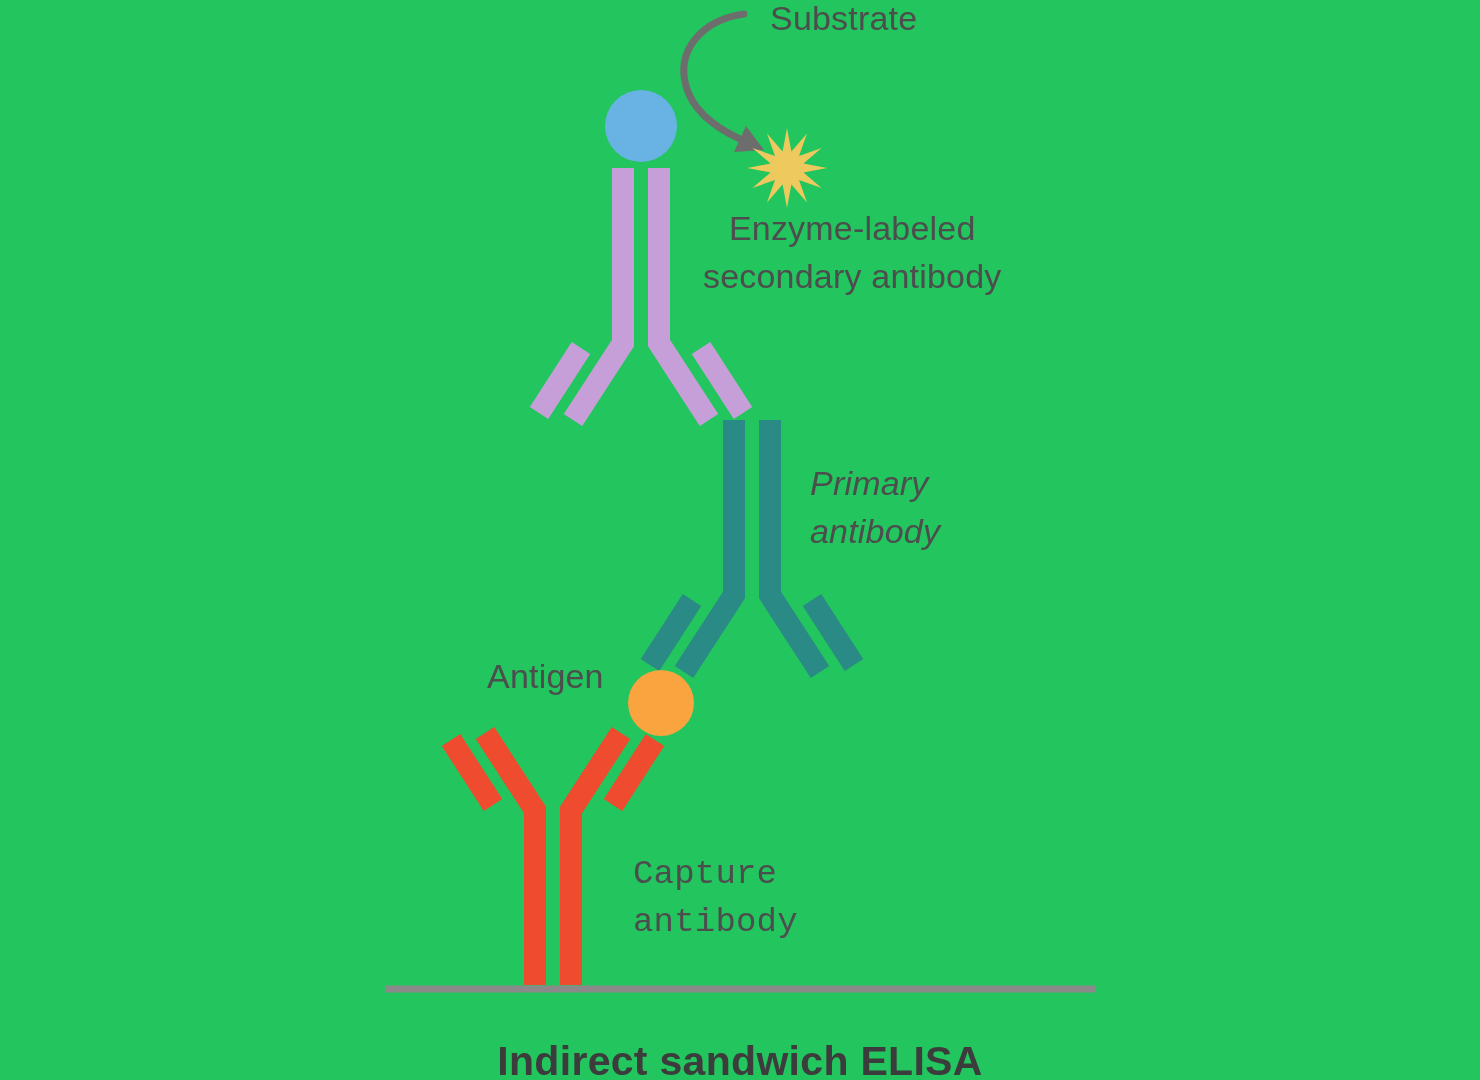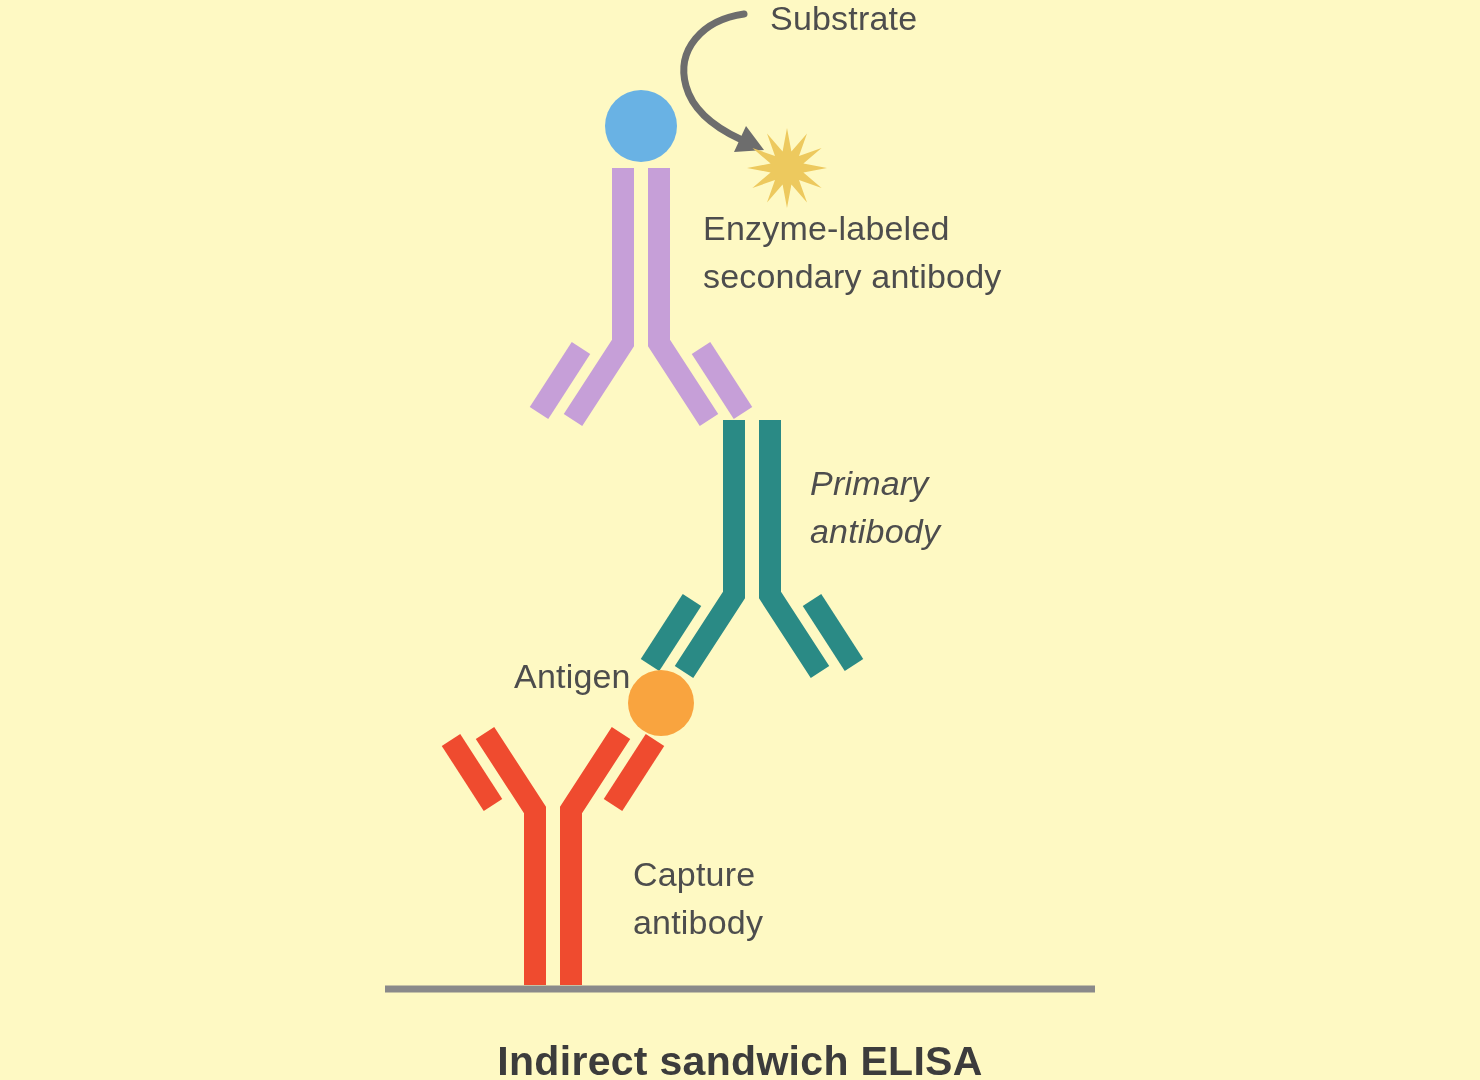--- a/index.html
+++ b/index.html
@@ -1,20 +1,20 @@
 <!DOCTYPE html>
 <html><head>
 <meta charset="utf-8">
 <style>
   html, body { margin: 0; padding: 0; background: #ffffff; }
   .canvas {
     position: relative;
     width: 1480px;
     height: 1080px;
-    background: #fef9c3;
+    background: #22c55e;
     overflow: hidden;
     font-family: "Liberation Sans", sans-serif;
   }
   .diagram-svg {
     position: absolute;
     left: 0; top: 0;
     width: 1480px; height: 1080px;
   }
   .label {
     position: absolute;
@@ -72,26 +72,26 @@
       <path d="M 18,0 L 18,175 L 68,252"></path>
       <path d="M -60,180 L -102,245"></path>
       <path d="M 60,180 L 102,245"></path>
     </g>
 
     <circle cx="661" cy="703" r="33" fill="#f9a43f"></circle>
   </svg>
 
   <div class="label" style="left:770px; top:-6px;">Substrate</div>
 
-  <div class="label" style="left:703px; top:204px;">Enzyme-labeled
+  <div class="label" style="left:703px; top:204px;text-align:center;">Enzyme-labeled
 secondary antibody</div>
 
   <div class="label" style="left:810px; top:459px;font-style:italic;">Primary
 antibody</div>
 
-  <div class="label" style="left:514px; top:652px;">Antigen</div>
+  <div class="label" style="left:487px; top:652px;">Antigen</div>
 
-  <div class="label" style="left:633px; top:850px;">Capture
+  <div class="label" style="left:633px; top:850px;font-family:Liberation Mono, monospace;">Capture
 antibody</div>
 
   <div class="title">Indirect sandwich ELISA</div>
 
 </div>
 
 </body></html>

